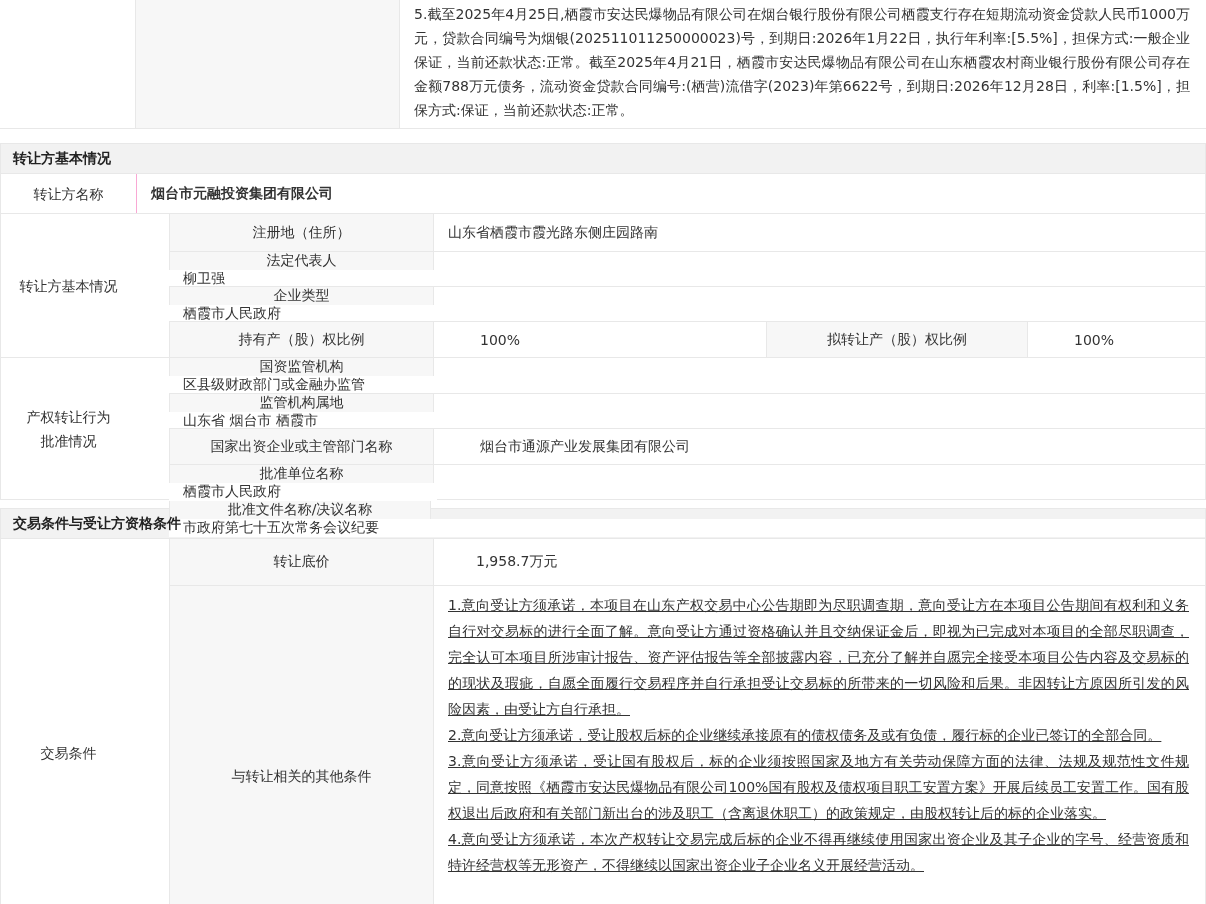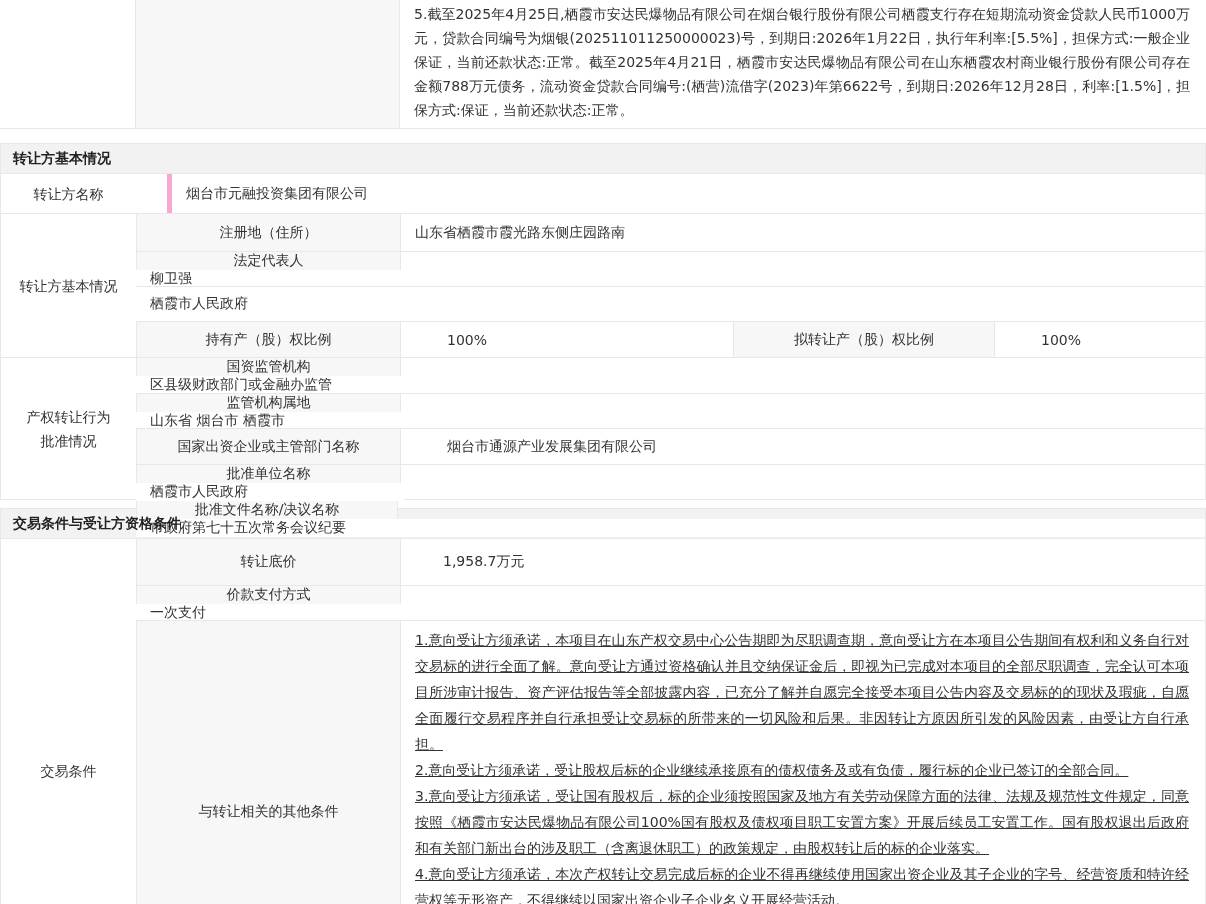--- a/index.html
+++ b/index.html
@@ -13,54 +13,54 @@
 
   
   .sec { border:1px solid #e8e8e8; }
   .sec > div + div { border-top:1px solid #e8e8e8; }
   .sec-h {
     height:29px; line-height:29px; background:#f2f2f2;
     font-weight:bold; color:#222; padding-left:12px;
   }
   .row { display:flex; align-items:stretch; }
   .grp { display:flex; align-items:stretch; }
-  .grows { flex:1; display:flex; flex-direction:column; }
+  .grows { flex:1; display:flex; flex-direction:column;margin-left:33px; }
   .grows > div + div { border-top:1px solid #e8e8e8; }
 
   .ca {               
     width:135px; flex:none; display:flex; flex-direction:column;
     align-items:center; justify-content:center; text-align:center;
     background:#fff; line-height:24px;
   }
   .cl {               
     width:265px; flex:none; background:#f7f7f7;
     display:flex; align-items:center; justify-content:center; text-align:center;
     border-left:1px solid #e8e8e8; border-right:1px solid #e8e8e8;
   }
   .cl2 {              
     width:262px; flex:none; background:#f7f7f7;
     display:flex; align-items:center; justify-content:center; text-align:center;
     border-left:1px solid #e8e8e8; border-right:1px solid #e8e8e8;
   }
   .cv { flex:1; display:flex; align-items:center; padding:0 14px; background:#fff; }
   .cvf { width:268px; flex:none; display:flex; align-items:center; padding:0 14px; background:#fff; }
-  .bl { border-left:5px solid #f9a8d4; }
+  .bl { border-left:1px solid #f9a8d4;font-weight:bold; }
 
   
   .topblock { display:flex; height:129px; border-bottom:1px solid #e8e8e8; }
   .topblock .cl { align-items:stretch; }
   .top-par {
     flex:1; padding:2px 16px 0 14px; line-height:24px;
     text-align:justify; overflow:hidden;
   }
 
   .gap14 { height:14px; } .gap8 { height:8px; }
 
   
-  .h40 { height:40px;gap:31px; } .h37 { height:37px; } .h35 { height:35px;flex-direction:column; }
+  .h40 { height:40px; } .h37 { height:37px; } .h35 { height:35px;flex-direction:column; }
   .h36 { height:36px;gap:32px; } .h46 { height:46px;gap:28px; }
   .hbig { height:382px; }
 
   .cond-text {
     flex:1; padding:6px 16px 0 14px; line-height:26px;
     text-align:justify; background:#fff; overflow:hidden;
   }
   .cond-text div { text-align:justify;text-decoration:underline; }
   .big-label-cell { align-self:stretch; }
 </style>
@@ -92,20 +92,21 @@
           <div class="cl">注册地（住所）</div>
           <div class="cv">山东省栖霞市霞光路东侧庄园路南</div>
         </div>
         <div class="row h35">
           <div class="cl">法定代表人</div>
           <div class="cvf">柳卫强</div>
           <div class="cl2">注册资本</div>
           <div class="cv">12000万元</div>
         </div>
         <div class="row h35">
+          <div class="cl">企业类型</div>
           <div class="cv">栖霞市人民政府</div>
         </div>
         <div class="row h36">
           <div class="cl">持有产（股）权比例</div>
           <div class="cvf">100%</div>
           <div class="cl2">拟转让产（股）权比例</div>
           <div class="cv">100%</div>
         </div>
       </div>
     </div>
@@ -143,24 +144,20 @@
   <div class="sec">
     <div class="sec-h">交易条件与受让方资格条件</div>
 
     <div class="grp">
       <div class="ca">交易条件</div>
       <div class="grows">
         <div class="row h46">
           <div class="cl">转让底价</div>
           <div class="cv">1,958.7万元</div>
         </div>
-        <div class="row h35">
-          <div class="cl">价款支付方式</div>
-          <div class="cv">一次支付</div>
-        </div>
         <div class="row hbig">
           <div class="cl big-label-cell">与转让相关的其他条件</div>
           <div class="cond-text">
             <div>1.意向受让方须承诺，本项目在山东产权交易中心公告期即为尽职调查期，意向受让方在本项目公告期间有权利和义务自行对交易标的进行全面了解。意向受让方通过资格确认并且交纳保证金后，即视为已完成对本项目的全部尽职调查，完全认可本项目所涉审计报告、资产评估报告等全部披露内容，已充分了解并自愿完全接受本项目公告内容及交易标的的现状及瑕疵，自愿全面履行交易程序并自行承担受让交易标的所带来的一切风险和后果。非因转让方原因所引发的风险因素，由受让方自行承担。</div>
             <div>2.意向受让方须承诺，受让股权后标的企业继续承接原有的债权债务及或有负债，履行标的企业已签订的全部合同。</div>
             <div>3.意向受让方须承诺，受让国有股权后，标的企业须按照国家及地方有关劳动保障方面的法律、法规及规范性文件规定，同意按照《栖霞市安达民爆物品有限公司100%国有股权及债权项目职工安置方案》开展后续员工安置工作。国有股权退出后政府和有关部门新出台的涉及职工（含离退休职工）的政策规定，由股权转让后的标的企业落实。</div>
             <div>4.意向受让方须承诺，本次产权转让交易完成后标的企业不得再继续使用国家出资企业及其子企业的字号、经营资质和特许经营权等无形资产，不得继续以国家出资企业子企业名义开展经营活动。</div>
           </div>
         </div>
       </div>

